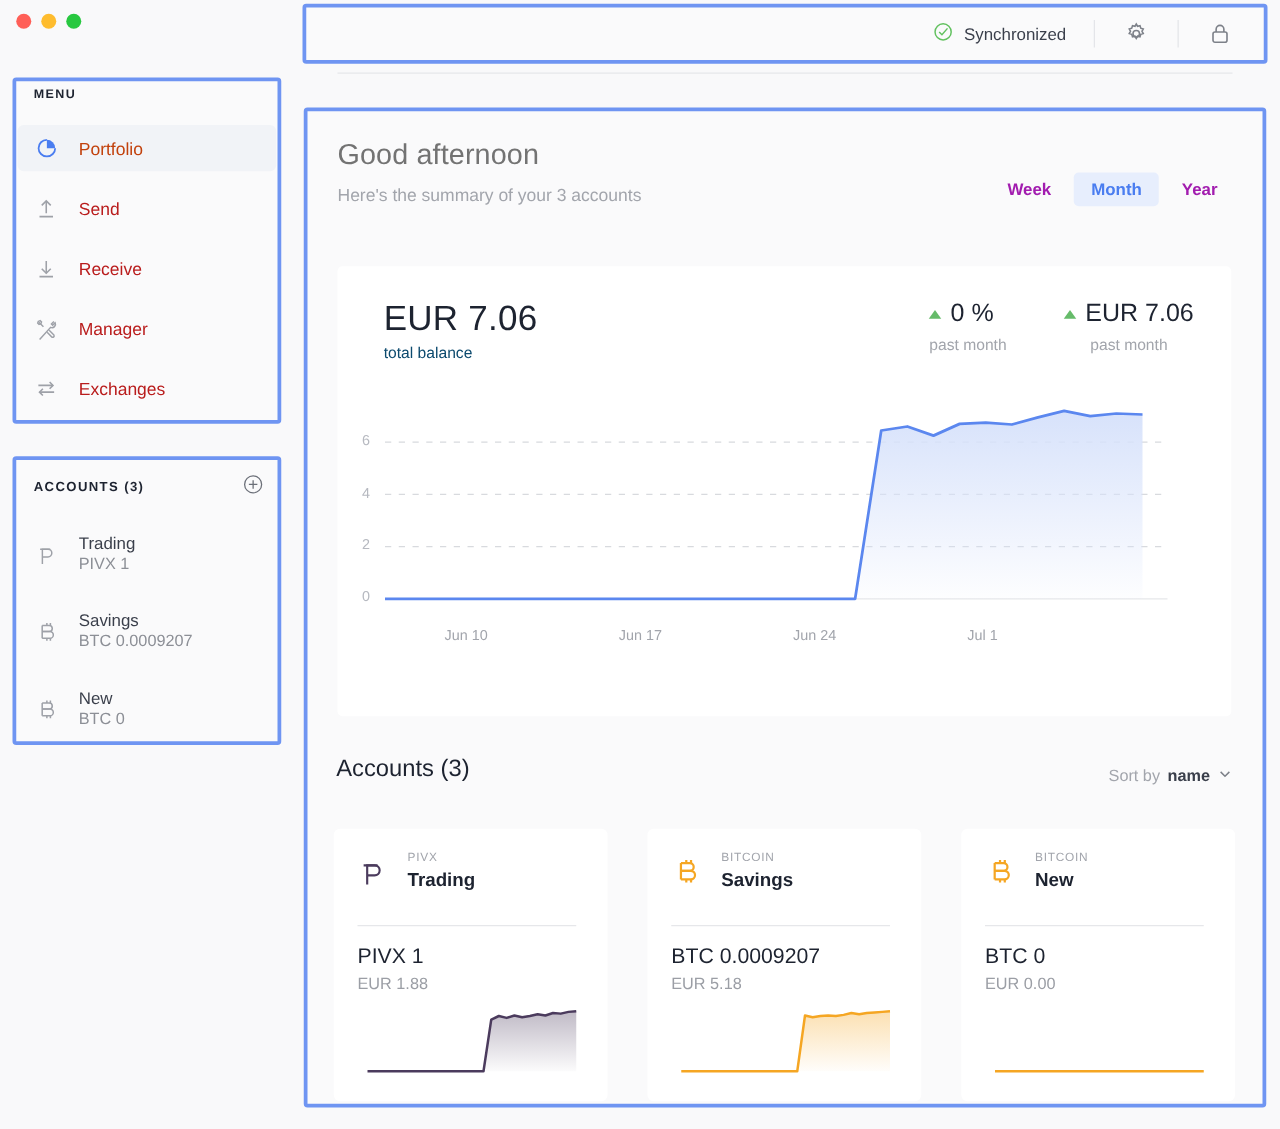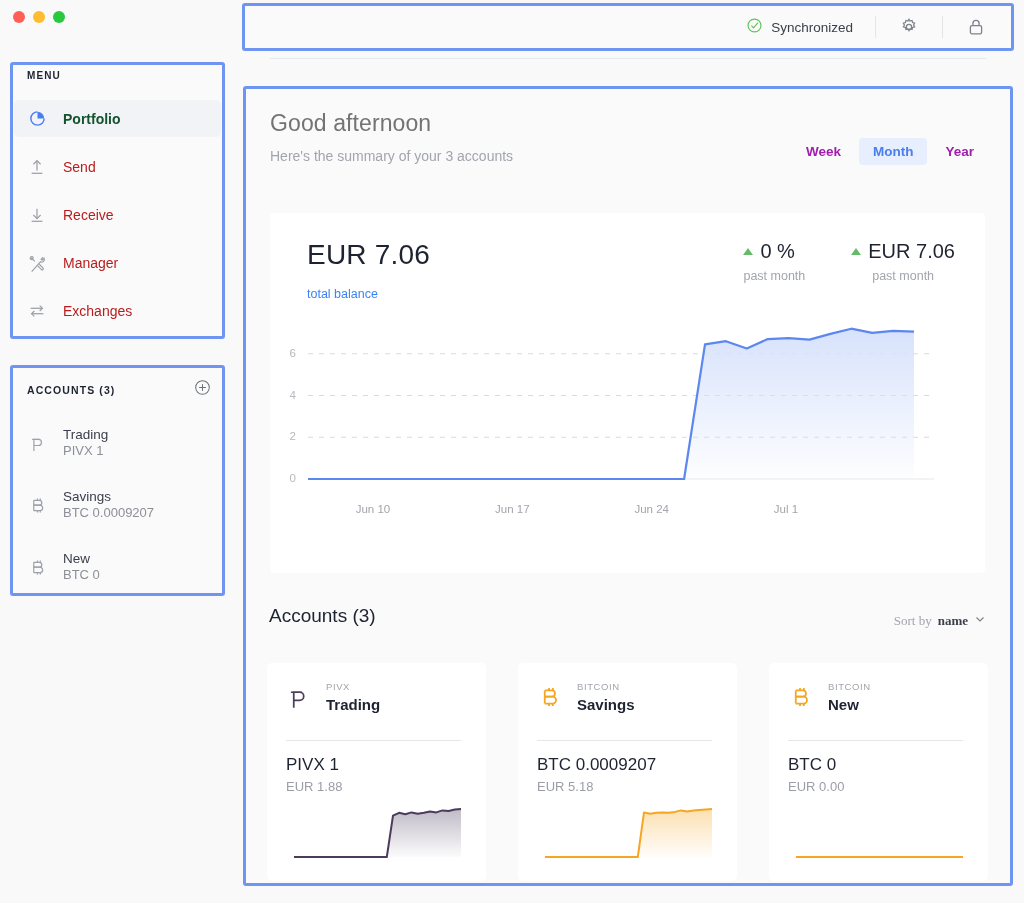--- a/index.html
+++ b/index.html
@@ -31,21 +31,21 @@
     font-size: 10px; font-weight: bold; letter-spacing: 1.1px;
     color: #1d2330;
   }
   .menu-list { position: absolute; left: 4px; top: 38px; right: 4px; }
   .menu-item {
     display: flex; align-items: center; height: 37px; padding: 0 13px;
     border-radius: 5px; gap: 16px; margin-bottom: 11px;
   }
   .menu-item.active { background: #f1f3f7; }
   .menu-item .mi-label { font-size: 14px; color: #b91c1c; }
-  .menu-item.active .mi-label { color: #14532d; font-weight: bold; }
+  .menu-item.active .mi-label { color: #c2410c; font-weight: normal; }
   .mi-icon { width: 20px; height: 20px; display: flex; align-items: center; justify-content: center; flex: none; }
 
   .accounts-box {
     position: absolute; left: 10px; top: 365px; width: 215px; height: 231px;
     background: #fafafb; border-radius: 4px;
   }
   .acc-head {
     position: absolute; left: 17px; top: 14px; right: 14px;
     display: flex; align-items: center; justify-content: space-between;
   }
@@ -83,35 +83,35 @@
     font-size: 13.5px; color: #a21caf; padding: 6px 14px; border-radius: 4px; font-weight: bold;
   }
   .range-tab.sel { background: #e7eefd; color: #4a7df0; }
 
   .balance-card {
     position: absolute; left: 27px; top: 127px; width: 715px; height: 360px;
     background: #ffffff; border-radius: 4px;
   }
   .bal-left { position: absolute; left: 37px; top: 26px; }
   .bal-amount { font-size: 28px; color: #1d2330; letter-spacing: .2px; }
-  .bal-label { font-size: 12.5px; color: #3b82f6; margin-top: 16px; }
+  .bal-label { font-size: 12.5px; color: #0c4a6e; margin-top: 4px; }
 
   .deltas { position: absolute; right: 30px; top: 27px; display: flex; gap: 46px; }
   .delta { text-align: center; }
   .delta-top { display: flex; align-items: center; gap: 7px; font-size: 20px; color: #1d2330; }
   .tri { width: 0; height: 0; border-left: 5px solid transparent; border-right: 5px solid transparent; border-bottom: 7px solid #66bb6a; }
   .delta-sub { font-size: 12.5px; color: #a2a5ac; margin-top: 6px; }
 
   .chart-wrap { position: absolute; left: 0; top: 85px; width: 715px; height: 235px; }
   .chart-svg { position: absolute; left: 0; top: 0; }
   .ylab { position: absolute; font-size: 11.5px; color: #b6b9c0; text-align: right; width: 14px; }
   .xlab { position: absolute; font-size: 11.5px; color: #a2a5ac; }
 
   .acc-section-title { position: absolute; left: 26px; top: 519px; font-size: 19px; color: #1d2330; }
-  .sortby { position: absolute; right: 27px; top: 527px; display: flex; align-items: center; gap: 6px; font-size: 13px; color: #a2a5ac; font-family: Liberation Serif, serif; }
+  .sortby { position: absolute; right: 27px; top: 527px; display: flex; align-items: center; gap: 6px; font-size: 13px; color: #a2a5ac; }
   .sortby b { color: #3a3f4b; }
 
   .cards { position: absolute; left: 24px; top: 577px; display: flex; gap: 32px; }
   .acard { width: 219px; height: 218px; background: #fff; border-radius: 5px; position: relative; overflow: hidden; }
   .acard-head { position: absolute; left: 20px; top: 18px; display: flex; align-items: center; gap: 17px; }
   .acard-icon { width: 22px; height: 26px; display:flex; align-items:center; justify-content:center; }
   .acard-ticker { font-size: 9.5px; letter-spacing: .6px; color: #a2a5ac; }
   .acard-name { font-size: 15px; color: #1d2330; font-weight: bold; margin-top: 4px; }
   .acard-div { position: absolute; left: 19px; top: 77px; width: 175px; height: 1px; background: #e6e7ea; }
   .acard-amt { position: absolute; left: 19px; top: 92px; font-size: 17px; color: #1d2330; }

